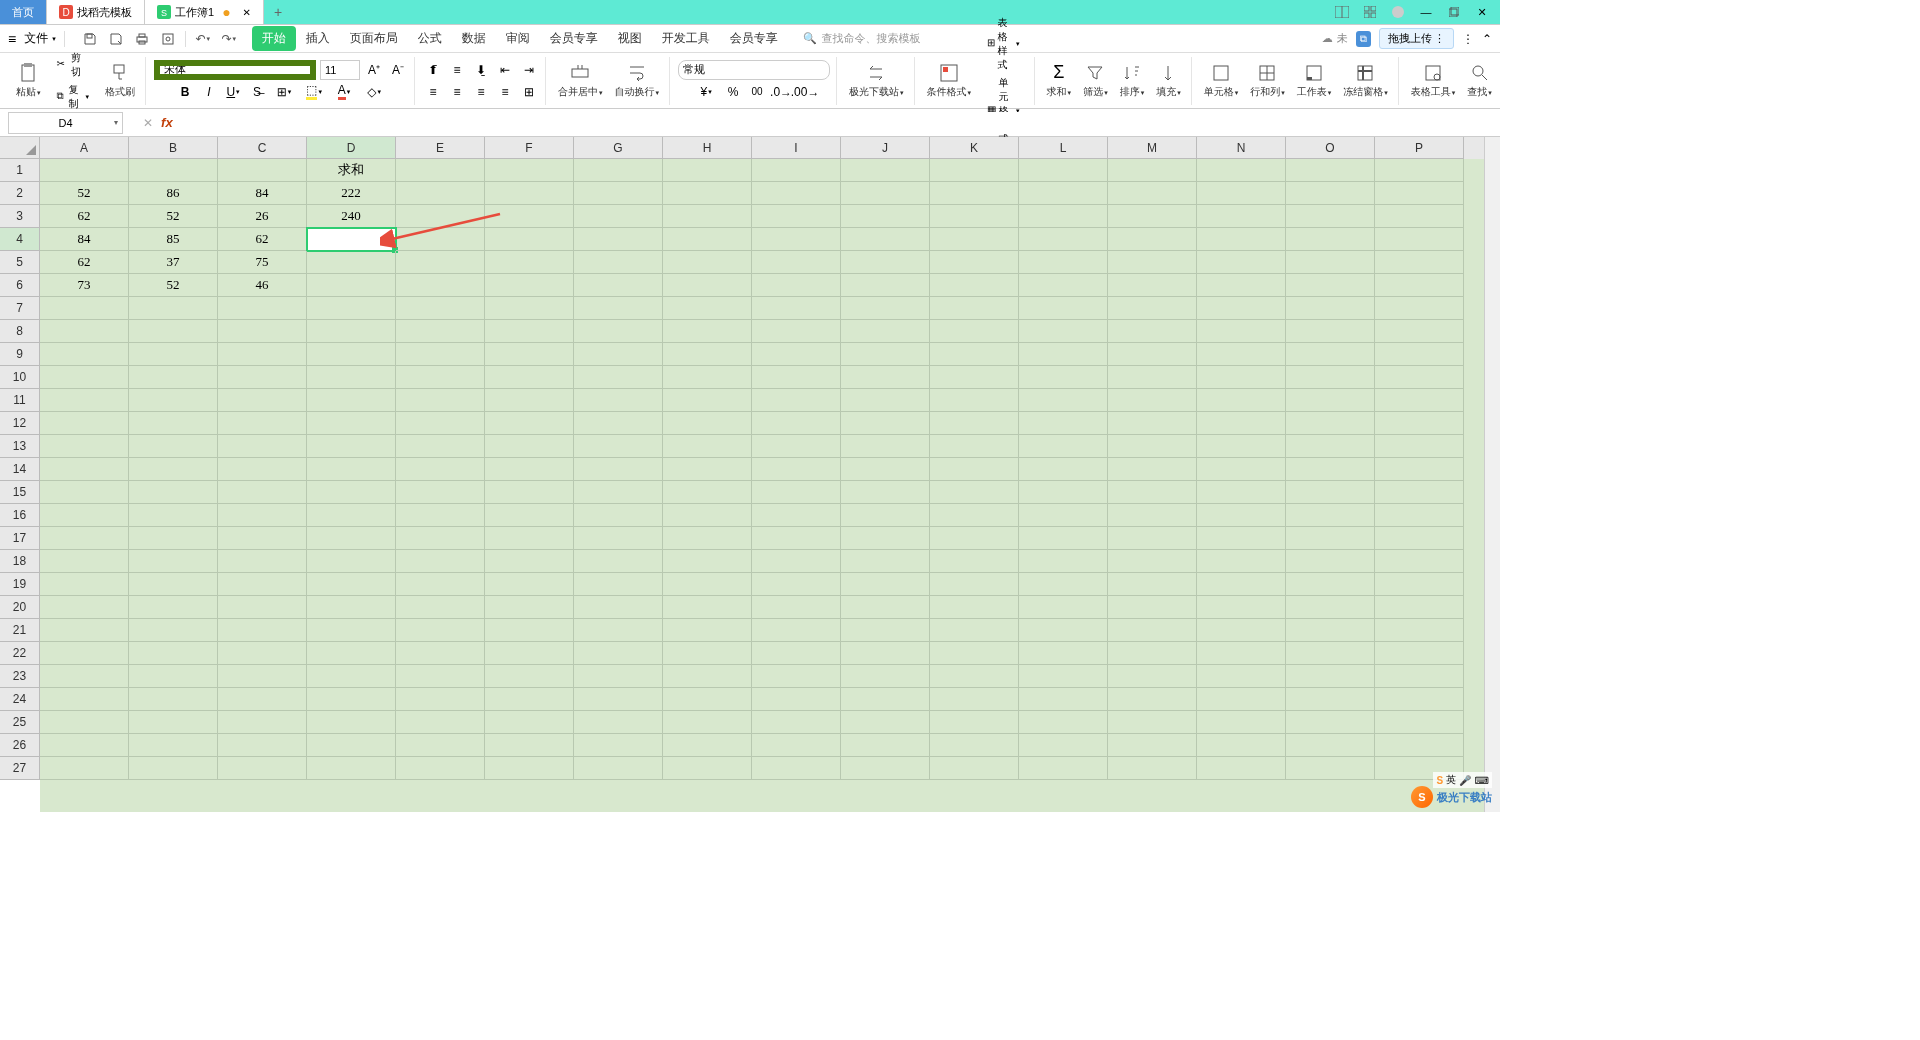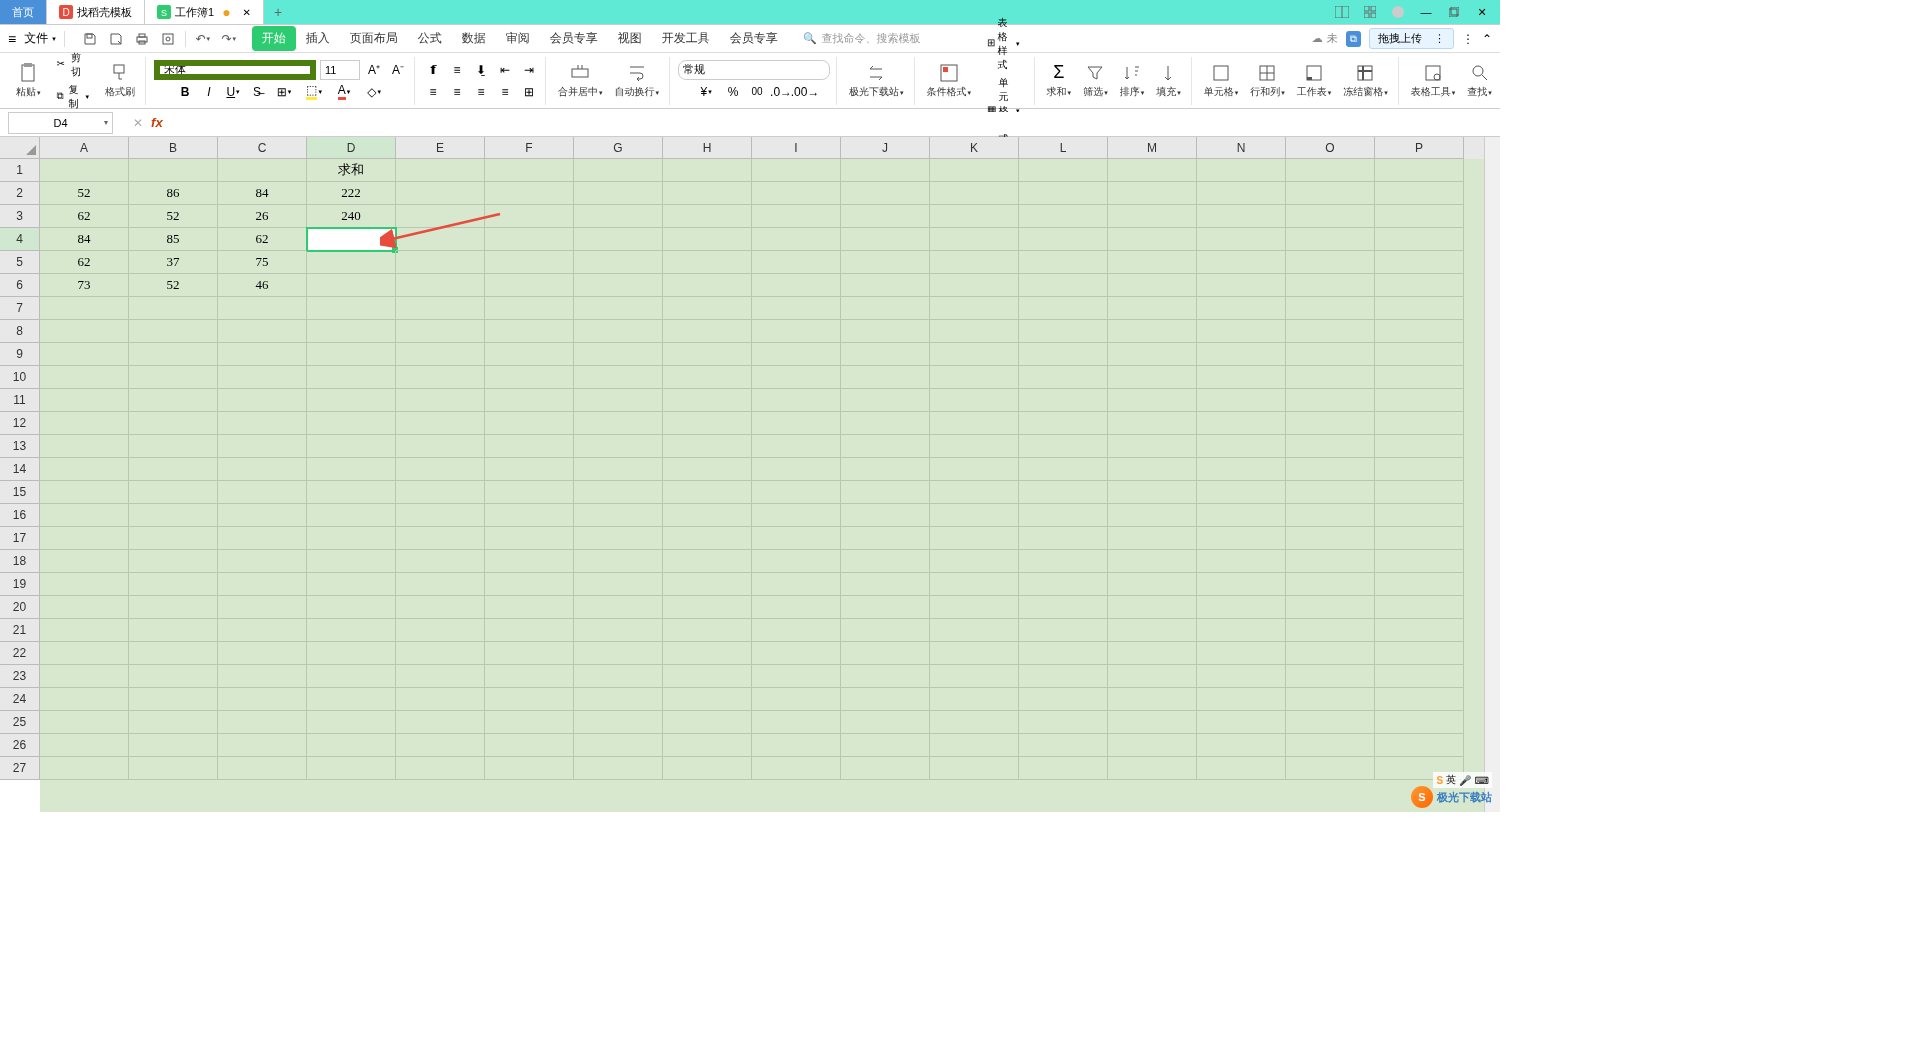--- a/index.html
+++ b/index.html
@@ -26,21 +26,21 @@
 .qat { display: flex; align-items: center; gap: 8px; margin-left: 8px; }
 .qat-btn { width: 18px; height: 18px; display: flex; align-items: center; justify-content: center; cursor: pointer; color: #555; }
 .qat-sep { width: 1px; height: 16px; background: #ddd; }
 .menu-tabs { display: flex; align-items: center; gap: 0; margin-left: 10px; }
 .menu-tab { padding: 4px 10px; cursor: pointer; font-size: 12px; color: #333; }
 .menu-tab.active { background: #2ecc71; color: #fff; border-radius: 4px; }
 .search-cmd { margin-left: 12px; display: flex; align-items: center; gap: 4px; color: #999; font-size: 11px; }
 .menu-right { margin-left: auto; display: flex; align-items: center; gap: 8px; }
 .cloud-sync { display: flex; align-items: center; gap: 4px; font-size: 11px; color: #888; }
 .cloud-badge { background: #4a90d9; color: #fff; border-radius: 3px; padding: 2px 4px; font-size: 10px; }
-.upload-btn { background: #e8f4ff; border: 1px solid #b8d8f5; border-radius: 3px; padding: 2px 8px; font-size: 11px; display: flex; align-items: center; gap: 12px; }
+.upload-btn { background: #e8f4ff; border: 1px solid #b8d8f5; border-radius: 3px; padding: 2px 8px; font-size: 11px; display: flex; align-items: center; gap: 2px; }
 
 
 .ribbon { height: 56px; display: flex; align-items: center; border-bottom: 1px solid #ccc; padding: 0 6px; gap: 2px; background: #fff; }
 .ribbon-group { display: flex; align-items: center; gap: 4px; padding: 0 6px; border-right: 1px solid #e5e5e5; height: 48px; }
 .ribbon-group.stack { flex-direction: column; justify-content: center; gap: 2px; }
 .ribbon-group.noborder { border-right: none; }
 .rb-big { display: flex; flex-direction: column; align-items: center; gap: 2px; cursor: pointer; padding: 2px 4px; }
 .rb-big-icon { width: 20px; height: 20px; }
 .rb-big-label { font-size: 10px; color: #333; white-space: nowrap; }
 .rb-row { display: flex; align-items: center; gap: 4px; }
@@ -48,21 +48,21 @@
 .rb-mini-icon { width: 14px; height: 14px; display: inline-flex; }
 .font-select { min-width: 90px; height: 20px; border: 6px solid #4d7c0f; font-size: 11px; padding: 0 4px; }
 .size-select { width: 40px; height: 20px; border: 1px solid #ccc; font-size: 11px; padding: 0 4px; }
 .fmt-btn { width: 20px; height: 20px; display: flex; align-items: center; justify-content: center; cursor: pointer; font-size: 12px; border: 1px solid transparent; }
 .fmt-btn.dd { width: 26px; }
 .dropdown-arrow { font-size: 7px; margin-left: 1px; }
 .num-select { min-width: 60px; height: 20px; border: 1px solid #ccc; font-size: 11px; padding: 0 4px; }
 
 
 .formula-bar { height: 28px; display: flex; align-items: center; border-bottom: 1px solid #ccc; background: #fff; }
-.name-box { width: 105px; height: 22px; border: 1px solid #ccc; margin-left: 8px; text-align: left; font-size: 11px; display: flex; align-items: center; justify-content: center; position: relative; }
+.name-box { width: 115px; height: 22px; border: 1px solid #ccc; margin-left: 8px; text-align: left; font-size: 11px; display: flex; align-items: center; justify-content: center; position: relative; }
 .name-box-arrow { position: absolute; right: 4px; font-size: 8px; color: #666; }
 .fx-area { display: flex; align-items: center; gap: 8px; margin-left: 20px; flex: 1; }
 .fx-icon { font-style: italic; font-size: 13px; color: #c2410c; font-weight: bold; }
 .fx-input { flex: 1; height: 22px; border: none; outline: none; font-size: 12px; }
 
 
 .grid-area { position: relative; height: 690px; display: flex; }
 .corner { width: 40px; height: 22px; background: #e8e8e8; border-right: 1px solid #bbb; border-bottom: 1px solid #bbb; position: absolute; top: 0; left: 0; z-index: 3; }
 .corner::after { content: ''; position: absolute; right: 3px; bottom: 3px; width: 0; height: 0; border-style: solid; border-width: 0 0 10px 10px; border-color: transparent transparent #999 transparent; }
 .col-headers { position: absolute; top: 0; left: 40px; right: 16px; height: 22px; display: flex; z-index: 2; background: #e8e8e8; }

